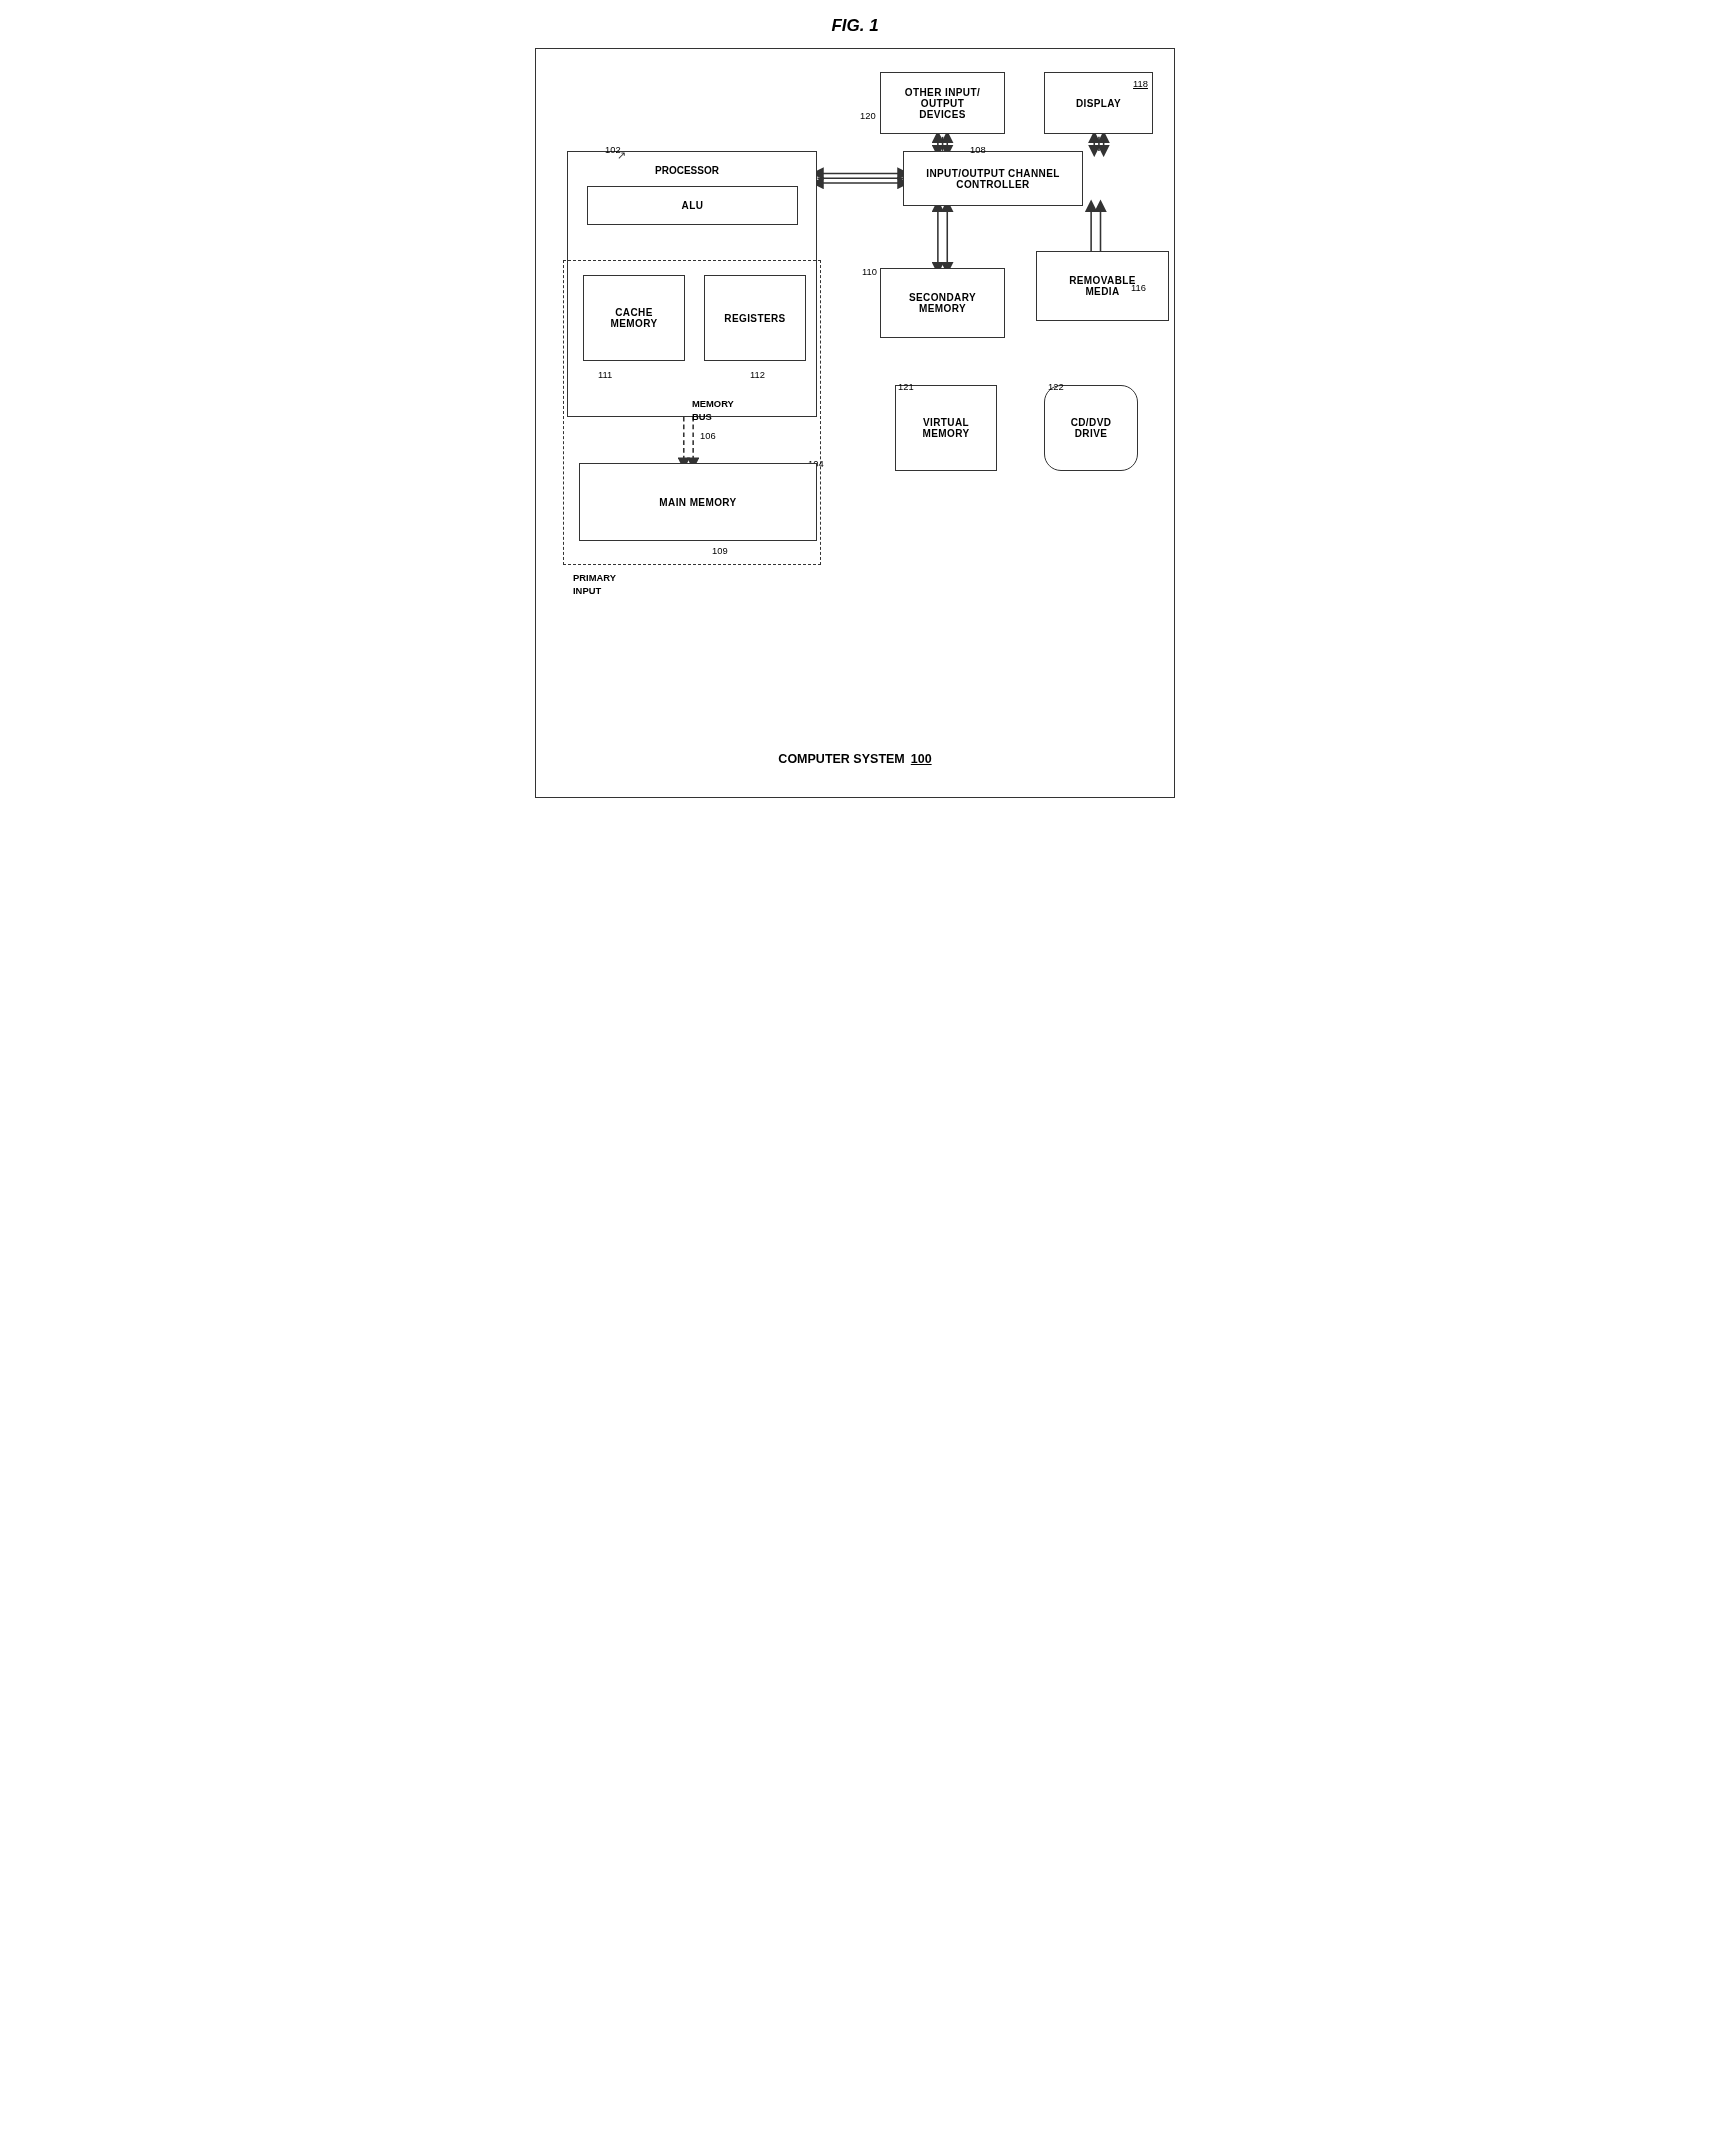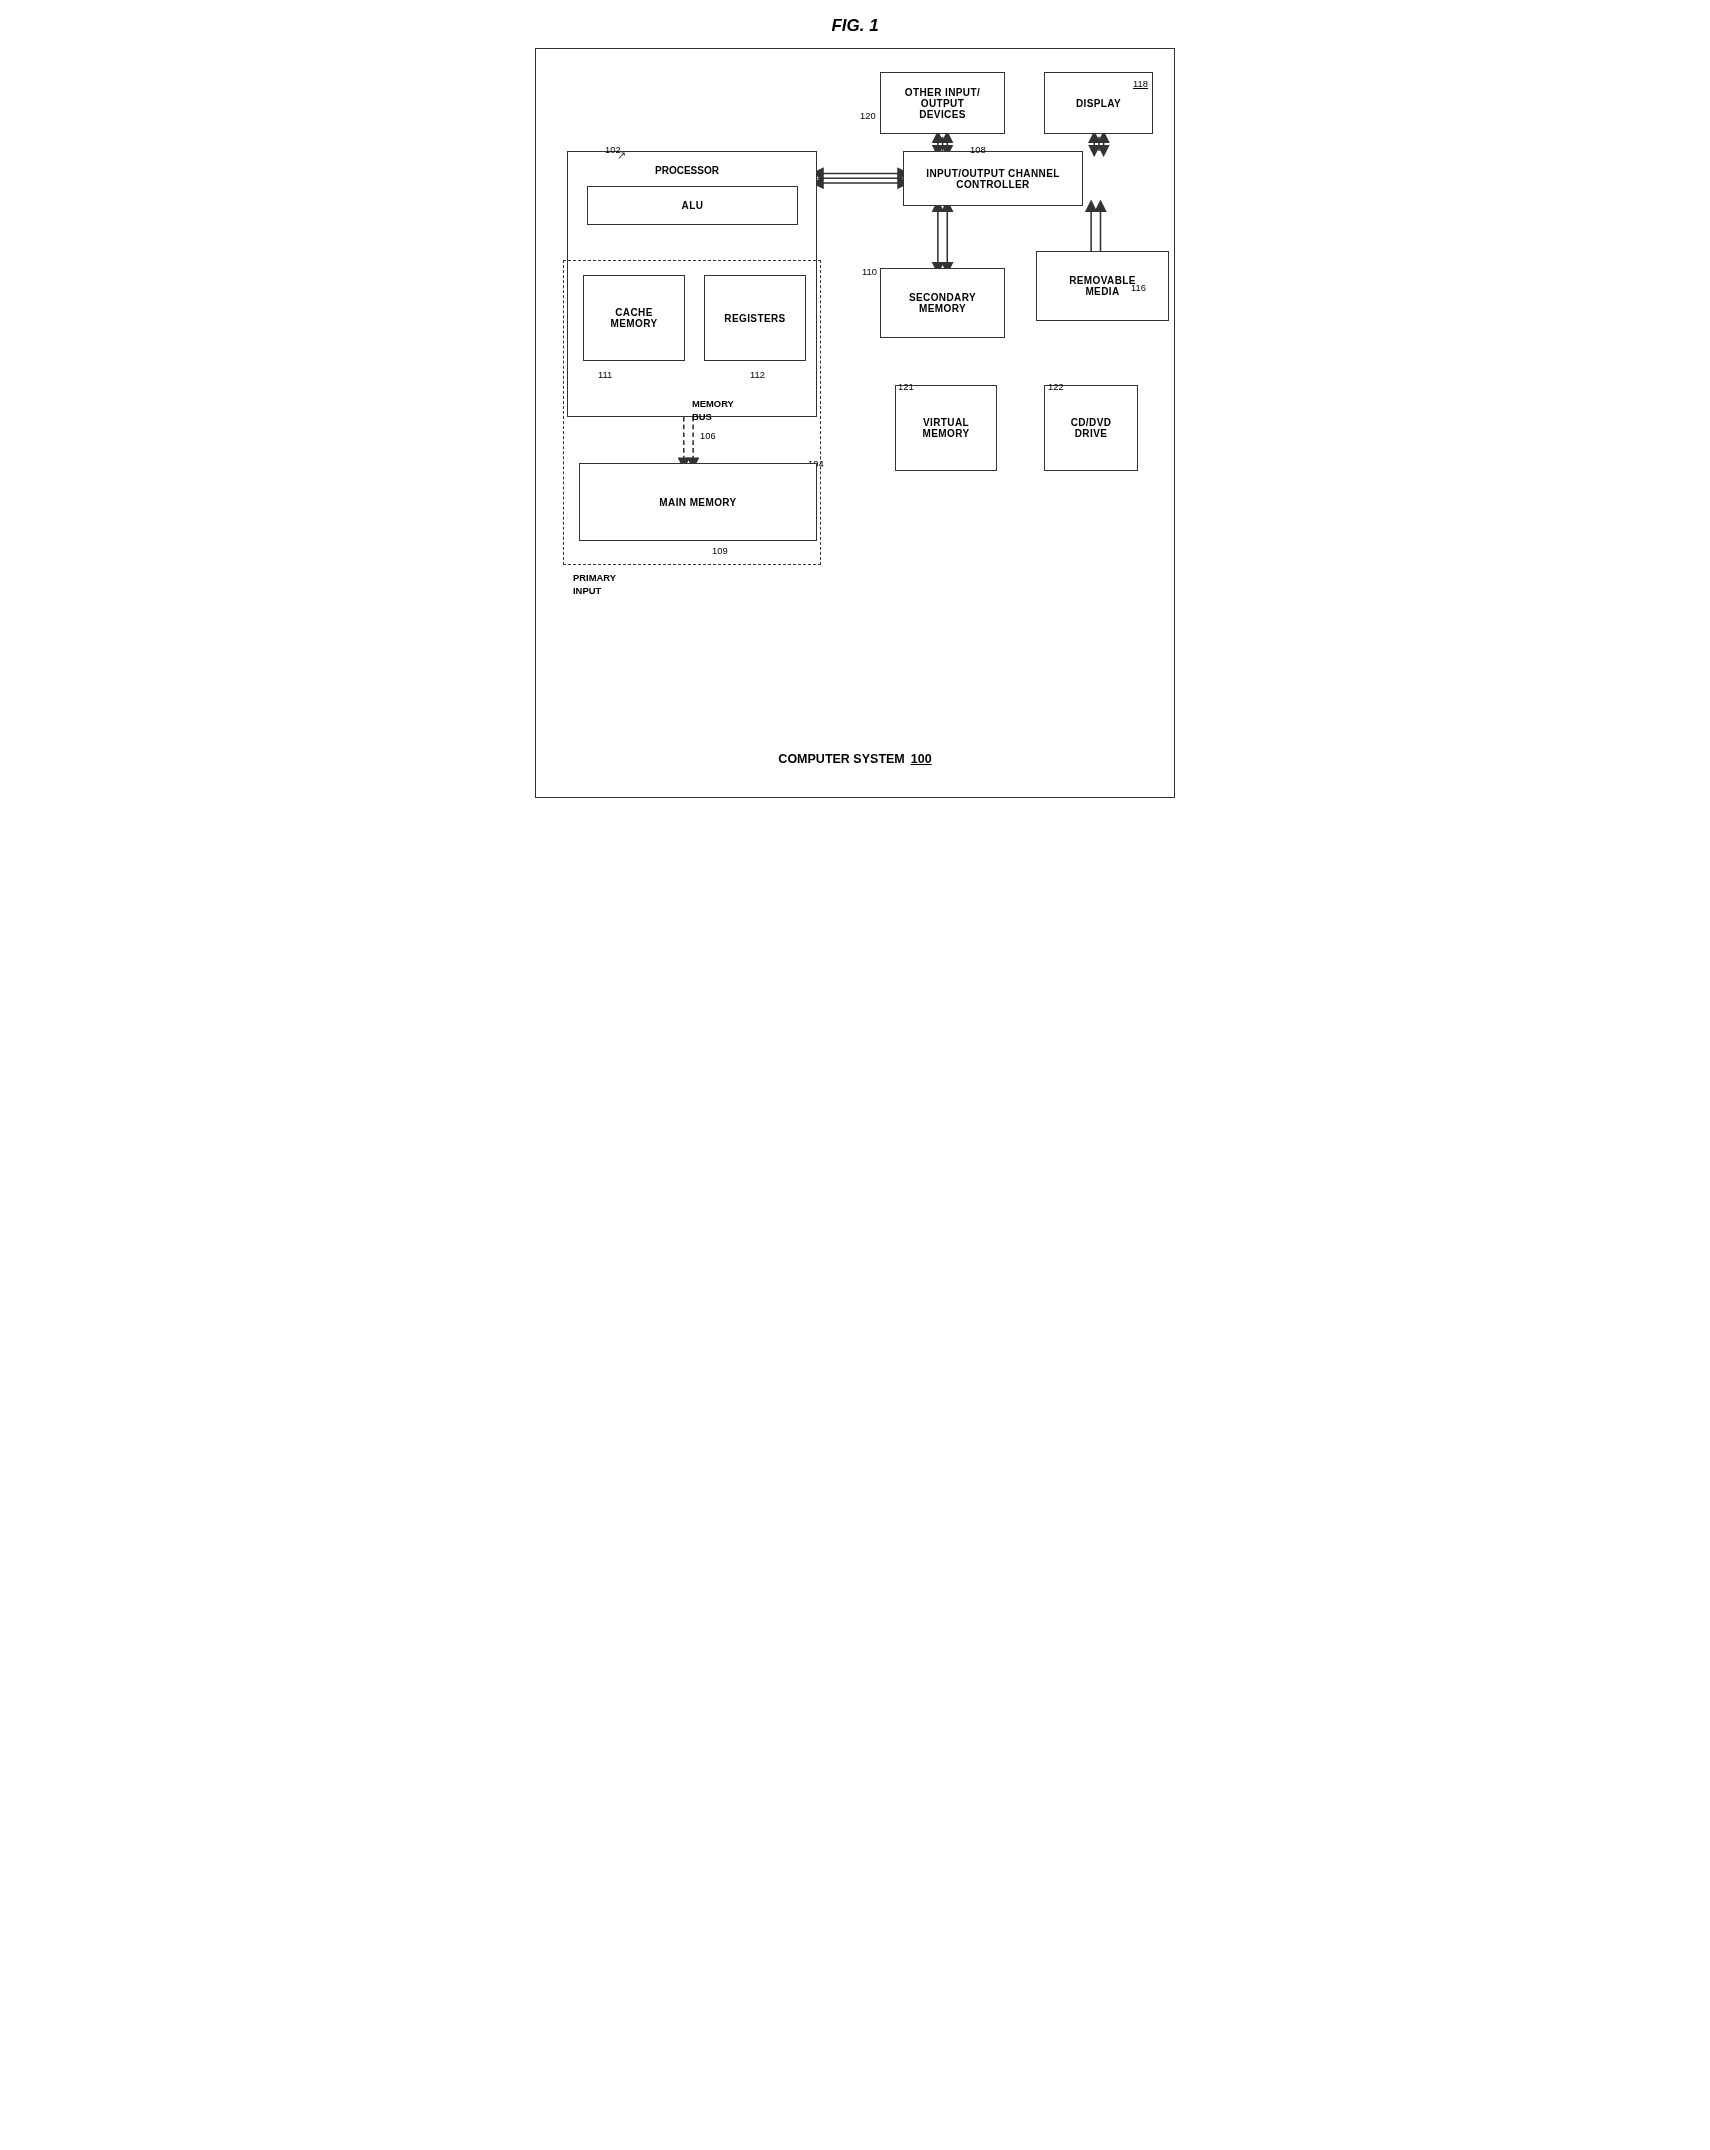--- a/index.html
+++ b/index.html
@@ -135,20 +135,21 @@
       top: 336px;
       width: 102px;
       height: 86px;
     }
     
     .cddvd-box {
       left: 508px;
       top: 336px;
       width: 94px;
       height: 86px;
+      border-radius: 17px;
     }
 
     
     .computer-system-label {
       position: absolute;
       bottom: 31px;
       left: 50%;
       transform: translateX(-50%);
       font-size: 12.5px;
       font-weight: bold;

